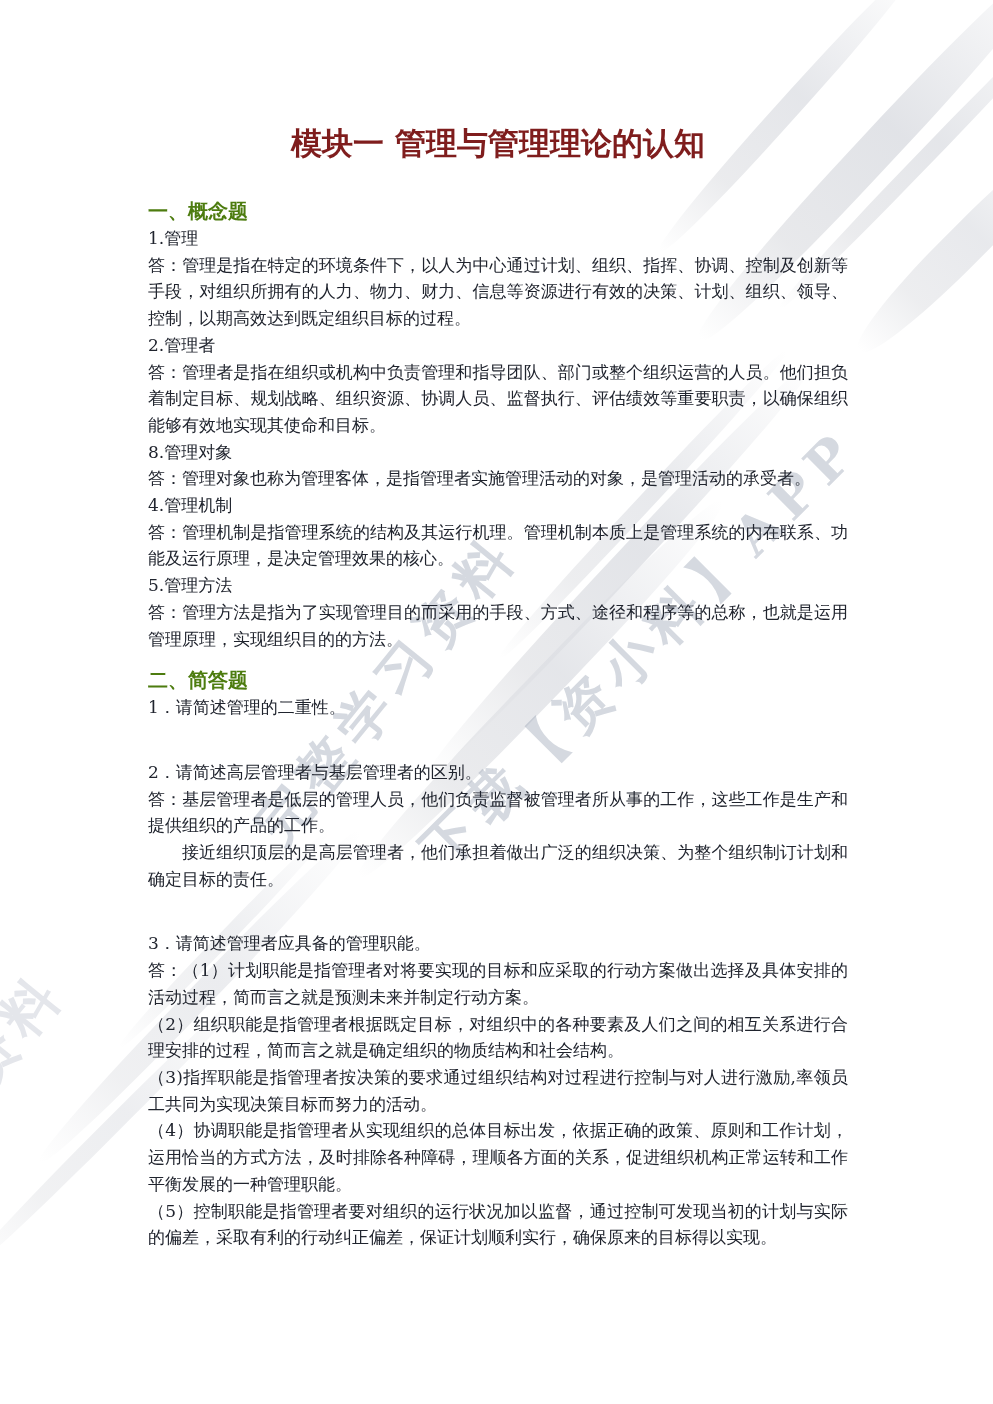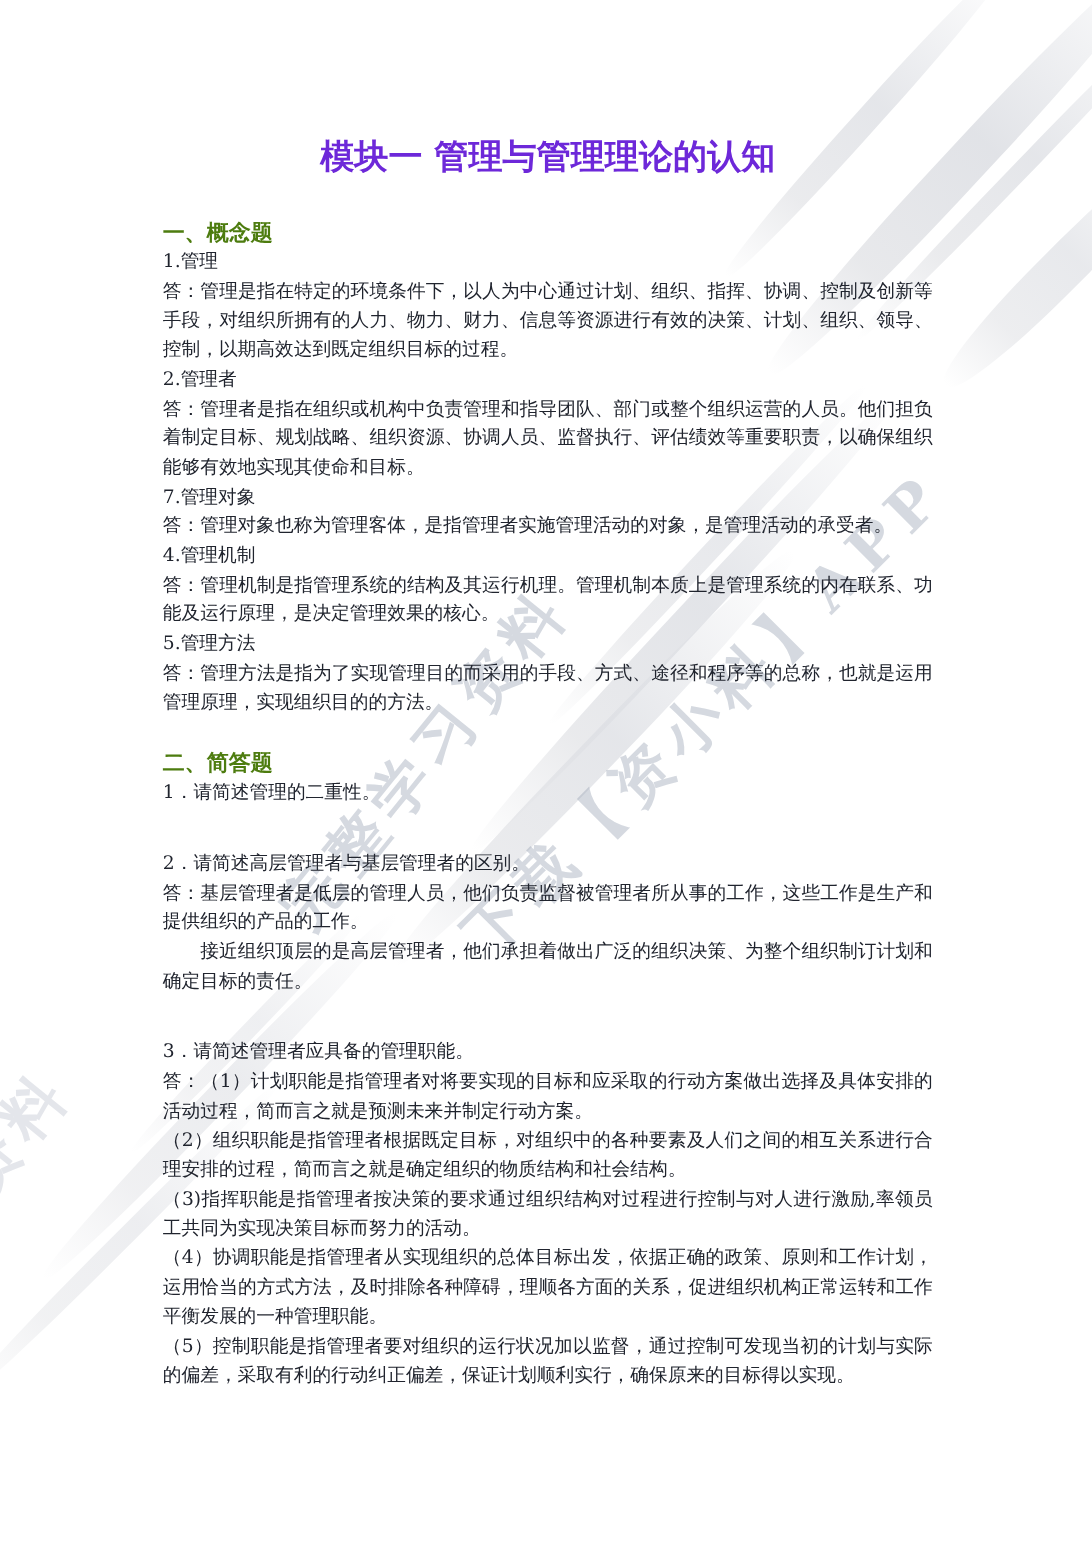--- a/index.html
+++ b/index.html
@@ -45,32 +45,32 @@
     left:148px;
     top:120px;
     width:700px;
   }
   .doc-title {
     font-family:"DejaVu Sans", "Liberation Sans", sans-serif;
     font-weight:700;
     font-size:31px;
     line-height:46px;
     text-align:center;
-    color:#6d28d9;
+    color:#7f1d1d;
     margin:0 0 32px 0;
   }
   .sec-heading {
     font-family:"DejaVu Sans", "Liberation Sans", sans-serif;
     font-weight:700;
     font-size:20px;
     line-height:27px;
     color:#4d7c0f;
     margin:0;
   }
-  .sec-heading.gap-top { margin-top:28px; }
+  .sec-heading.gap-top { margin-top:15px; }
   .content p {
     margin:0;
     font-size:17px;
     line-height:26.7px;
     text-align:justify;
     text-justify:inter-ideograph;
   }
   .content p.gap-before { margin-top:38px; }
   .content p.indent { text-indent:2em; }
 </style>
@@ -99,21 +99,21 @@
   <div class="content">
 
     <h1 class="doc-title">模块一 管理与管理理论的认知</h1>
 
     <h2 class="sec-heading">一、概念题</h2>
 
     <p>1.管理</p>
     <p>答：管理是指在特定的环境条件下，以人为中心通过计划、组织、指挥、协调、控制及创新等手段，对组织所拥有的人力、物力、财力、信息等资源进行有效的决策、计划、组织、领导、控制，以期高效达到既定组织目标的过程。</p>
     <p>2.管理者</p>
     <p>答：管理者是指在组织或机构中负责管理和指导团队、部门或整个组织运营的人员。他们担负着制定目标、规划战略、组织资源、协调人员、监督执行、评估绩效等重要职责，以确保组织能够有效地实现其使命和目标。</p>
-    <p>7.管理对象</p>
+    <p>8.管理对象</p>
     <p>答：管理对象也称为管理客体，是指管理者实施管理活动的对象，是管理活动的承受者。</p>
     <p>4.管理机制</p>
     <p>答：管理机制是指管理系统的结构及其运行机理。管理机制本质上是管理系统的内在联系、功能及运行原理，是决定管理效果的核心。</p>
     <p>5.管理方法</p>
     <p>答：管理方法是指为了实现管理目的而采用的手段、方式、途径和程序等的总称，也就是运用管理原理，实现组织目的的方法。</p>
 
     <h2 class="sec-heading gap-top">二、简答题</h2>
 
     <p>1．请简述管理的二重性。</p>
 

